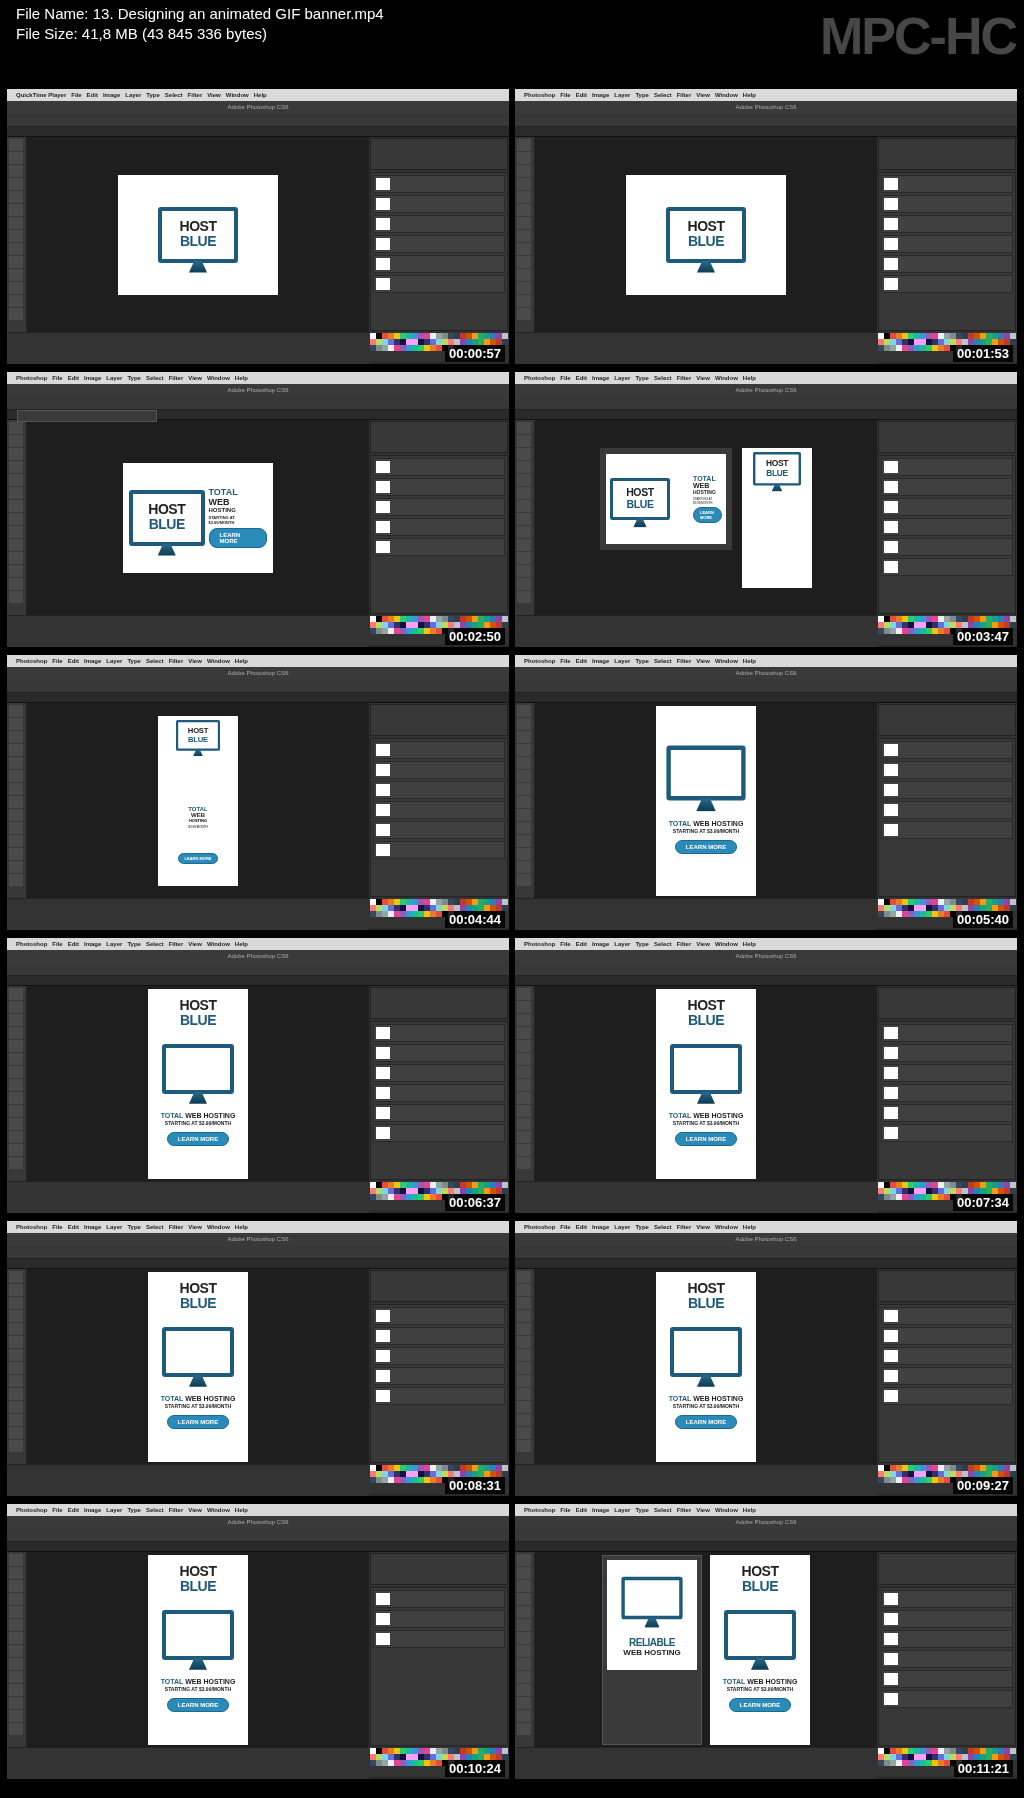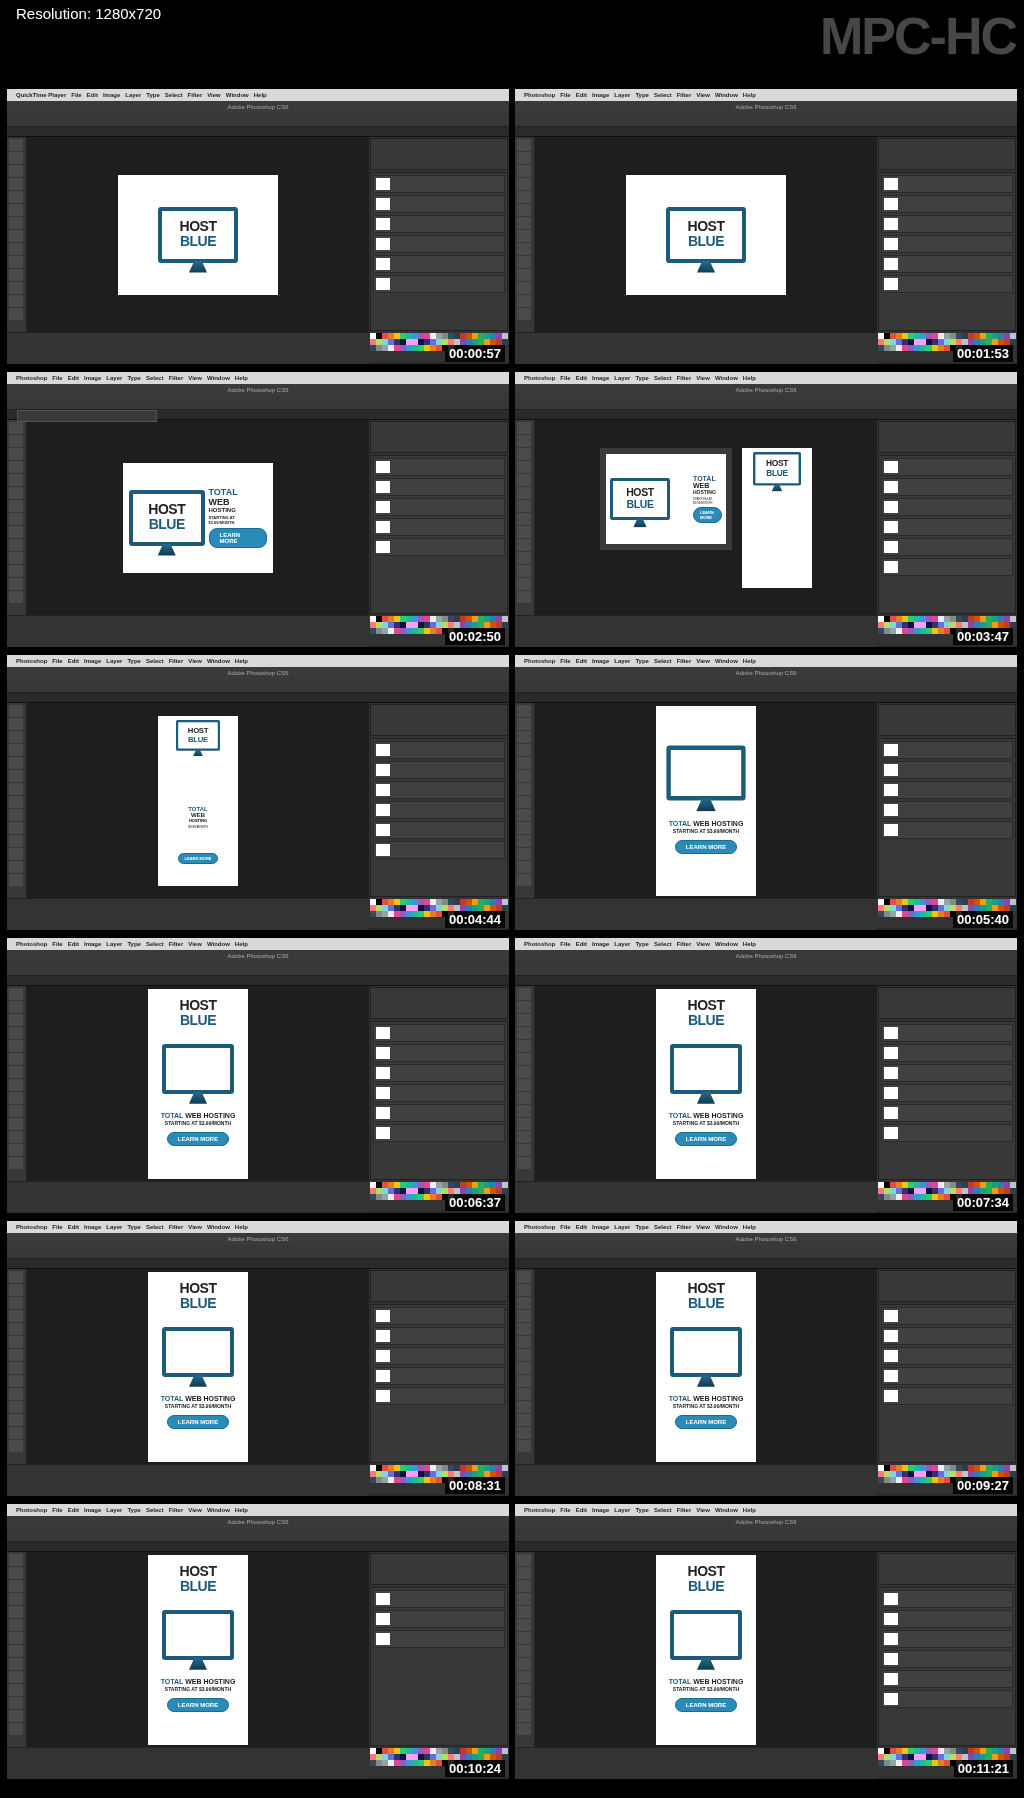--- a/index.html
+++ b/index.html
@@ -295,21 +295,22 @@
   width:6px;height:6px;background:#fff;border-radius:50%;
 }
 .reliable-txt{font-size:10px;font-weight:900;color:#1e5a7a;letter-spacing:-0.5px;}
 .reliable-sub{font-size:8px;font-weight:900;color:#222;}
 .side-panel-txt{font-size:5px;color:#ccc;}
 </style>
 </head>
 <body>
 
 <div class="header">
-  <div><span>Resolution:</span> <span>1280x720</span></div>
+  <div><span>File Name:</span> <span>13. Designing an animated GIF banner.mp4</span></div>
+  <div><span>File Size:</span> <span>41,8 MB (43 845 336 bytes)</span></div>
 </div>
 
 <div class="watermark">MPC-HC</div>
 
 <div class="grid" id="grid">
     <div class="thumb">
     <div class="menubar">
     <span class="apple"></span>
     <span>QuickTime Player</span>
         <span>File</span>
@@ -1919,20 +1920,32 @@
           <div class="tool"></div>
           <div class="tool"></div>
           <div class="tool"></div>
           <div class="tool"></div>
           <div class="tool"></div>
           <div class="tool"></div>
           <div class="tool"></div>
         </div>
       <div class="canvas-area">
           <div style="display:flex;gap:8px">
+     <div class="extra-window" style="position:relative;width:100px;padding:4px">
+       <div class="extra-canvas" style="height:110px">
+         <div style="transform:scale(0.85)">
+                  <div class="monitor empty">
+    
+  </div>
+                </div>
+         <div style="height:14px"></div>
+         <div class="reliable-txt">RELIABLE</div>
+         <div class="reliable-sub">WEB HOSTING</div>
+       </div>
+     </div>
      <div class="banner-tall">
     <div class="host-text" style="margin-top:4px">HOST</div>
     <div class="blue-text">BLUE</div>
     <div style="height:16px"></div>
     <div class="monitor empty">
     
   </div>
     <div class="total-txt"><span>TOTAL</span> <span class="blk">WEB HOSTING</span></div>
     <div class="sub-txt">STARTING AT $3.99/MONTH</div>
     <div class="learn-btn">LEARN MORE</div>

